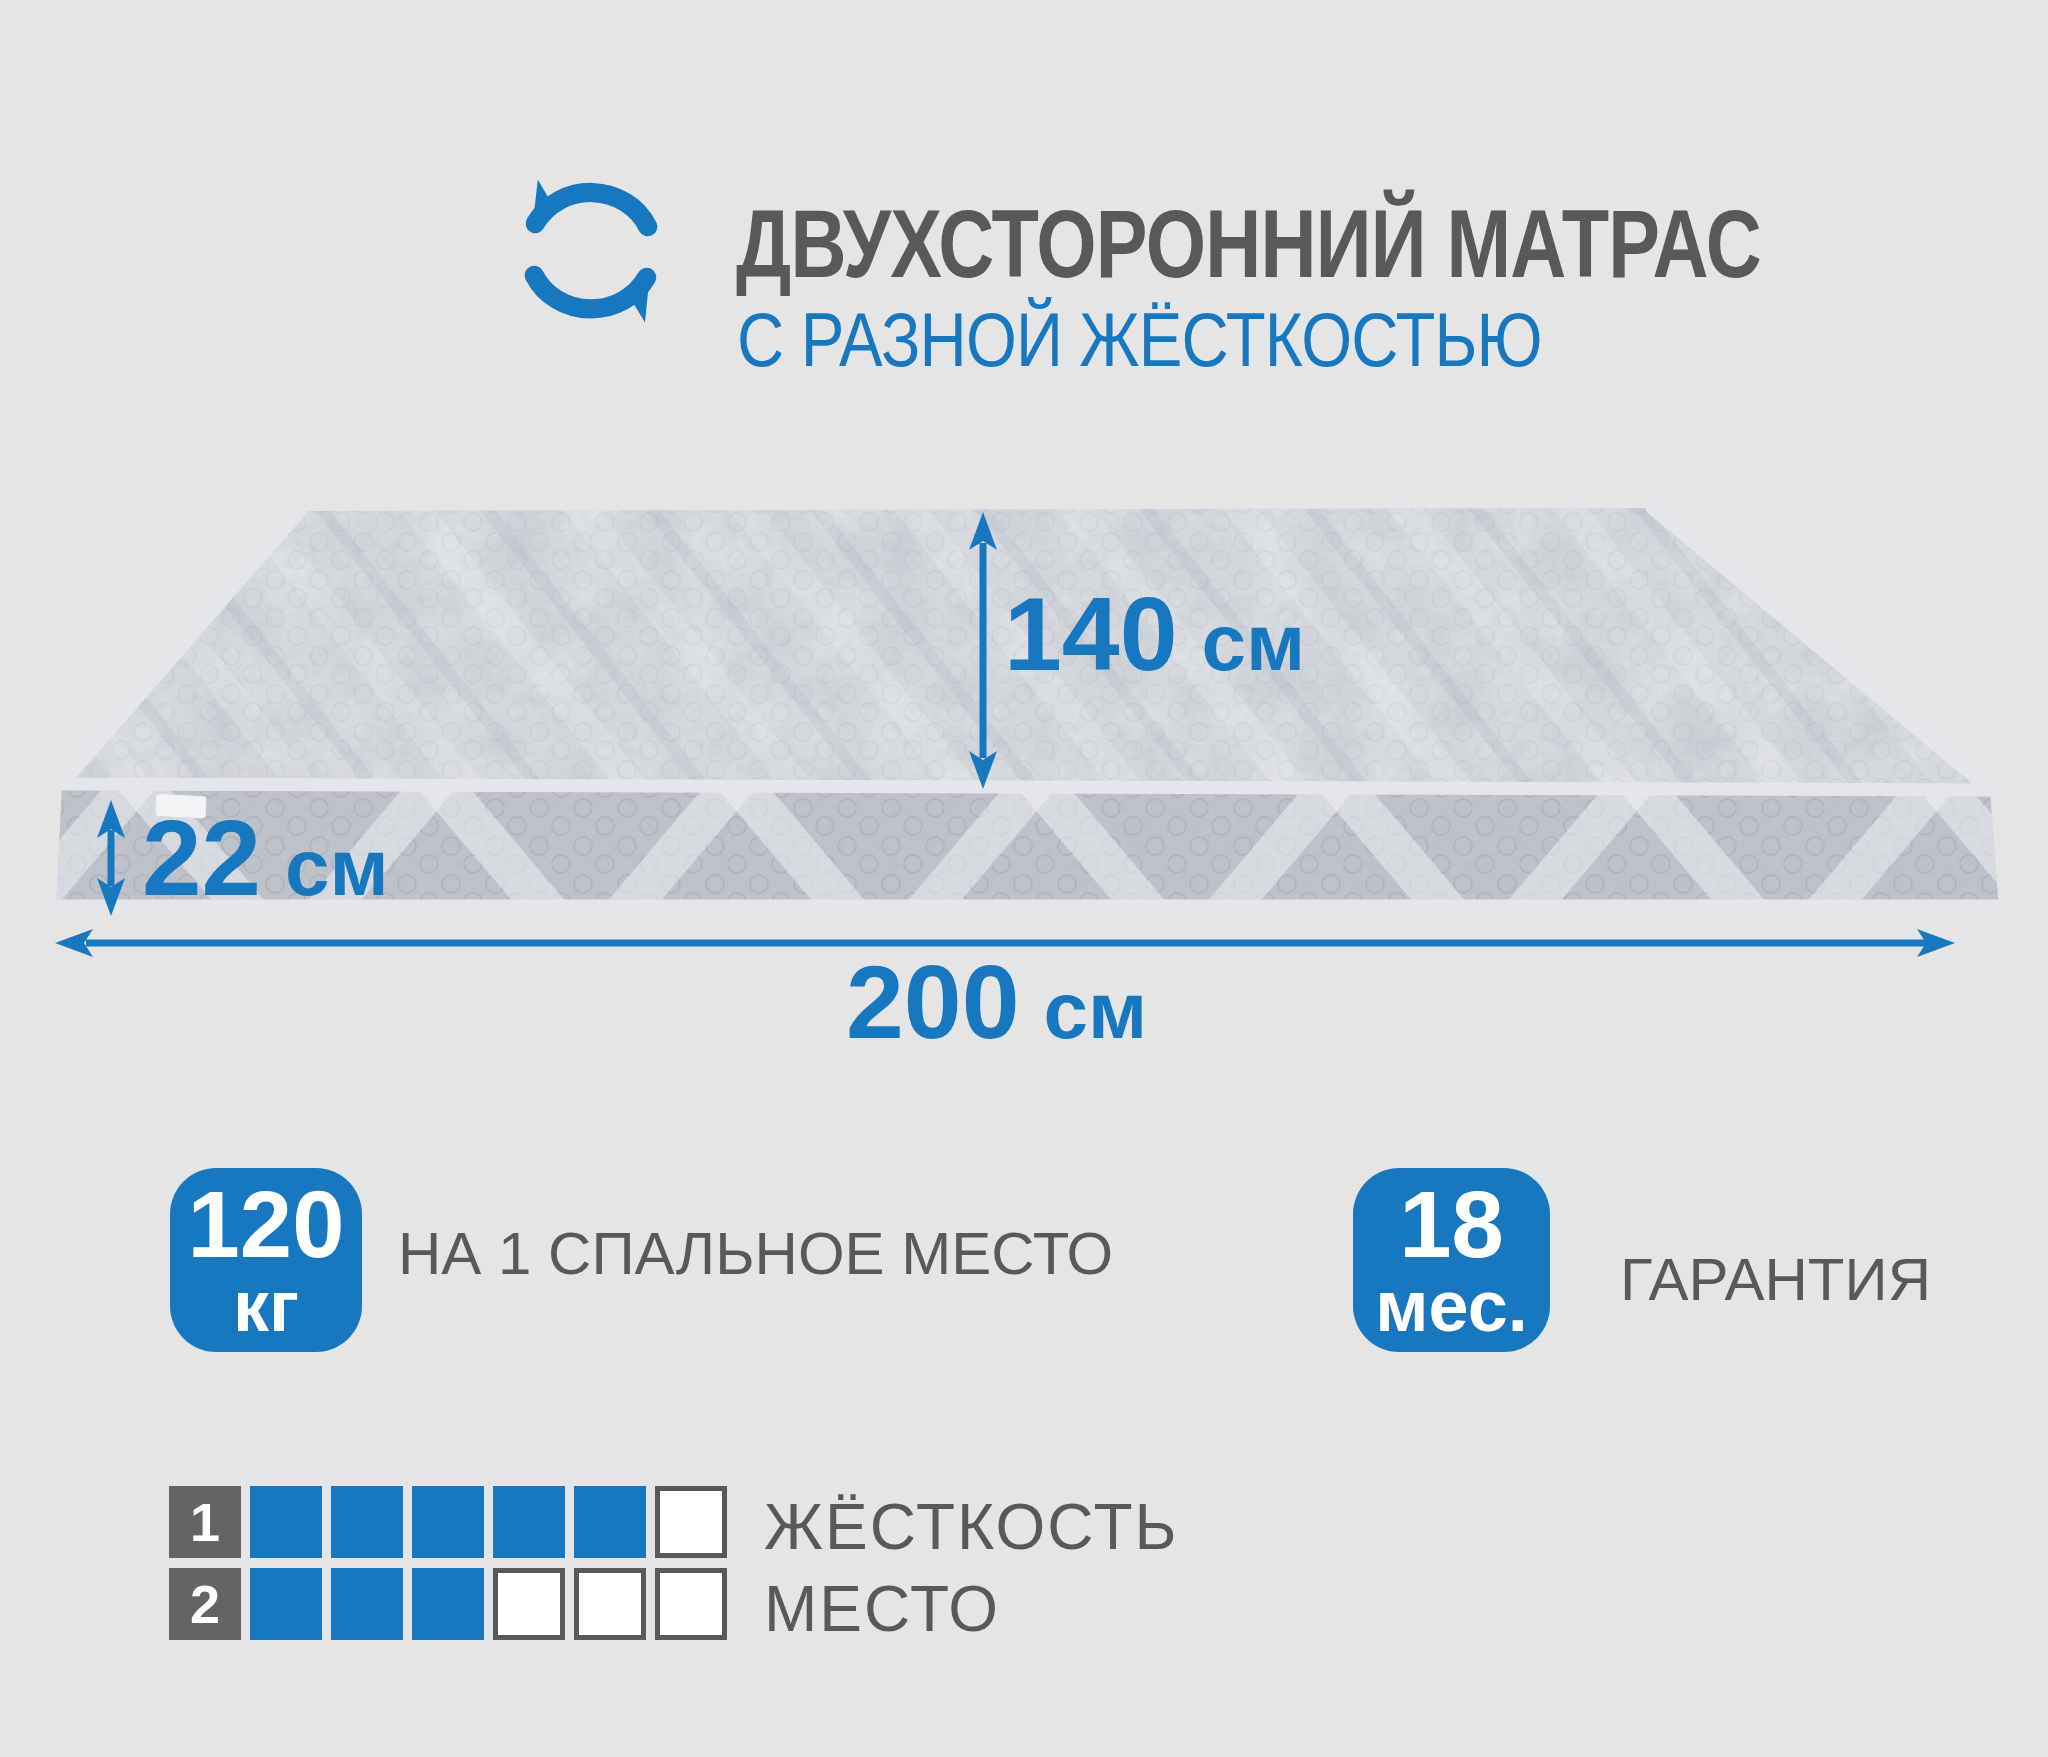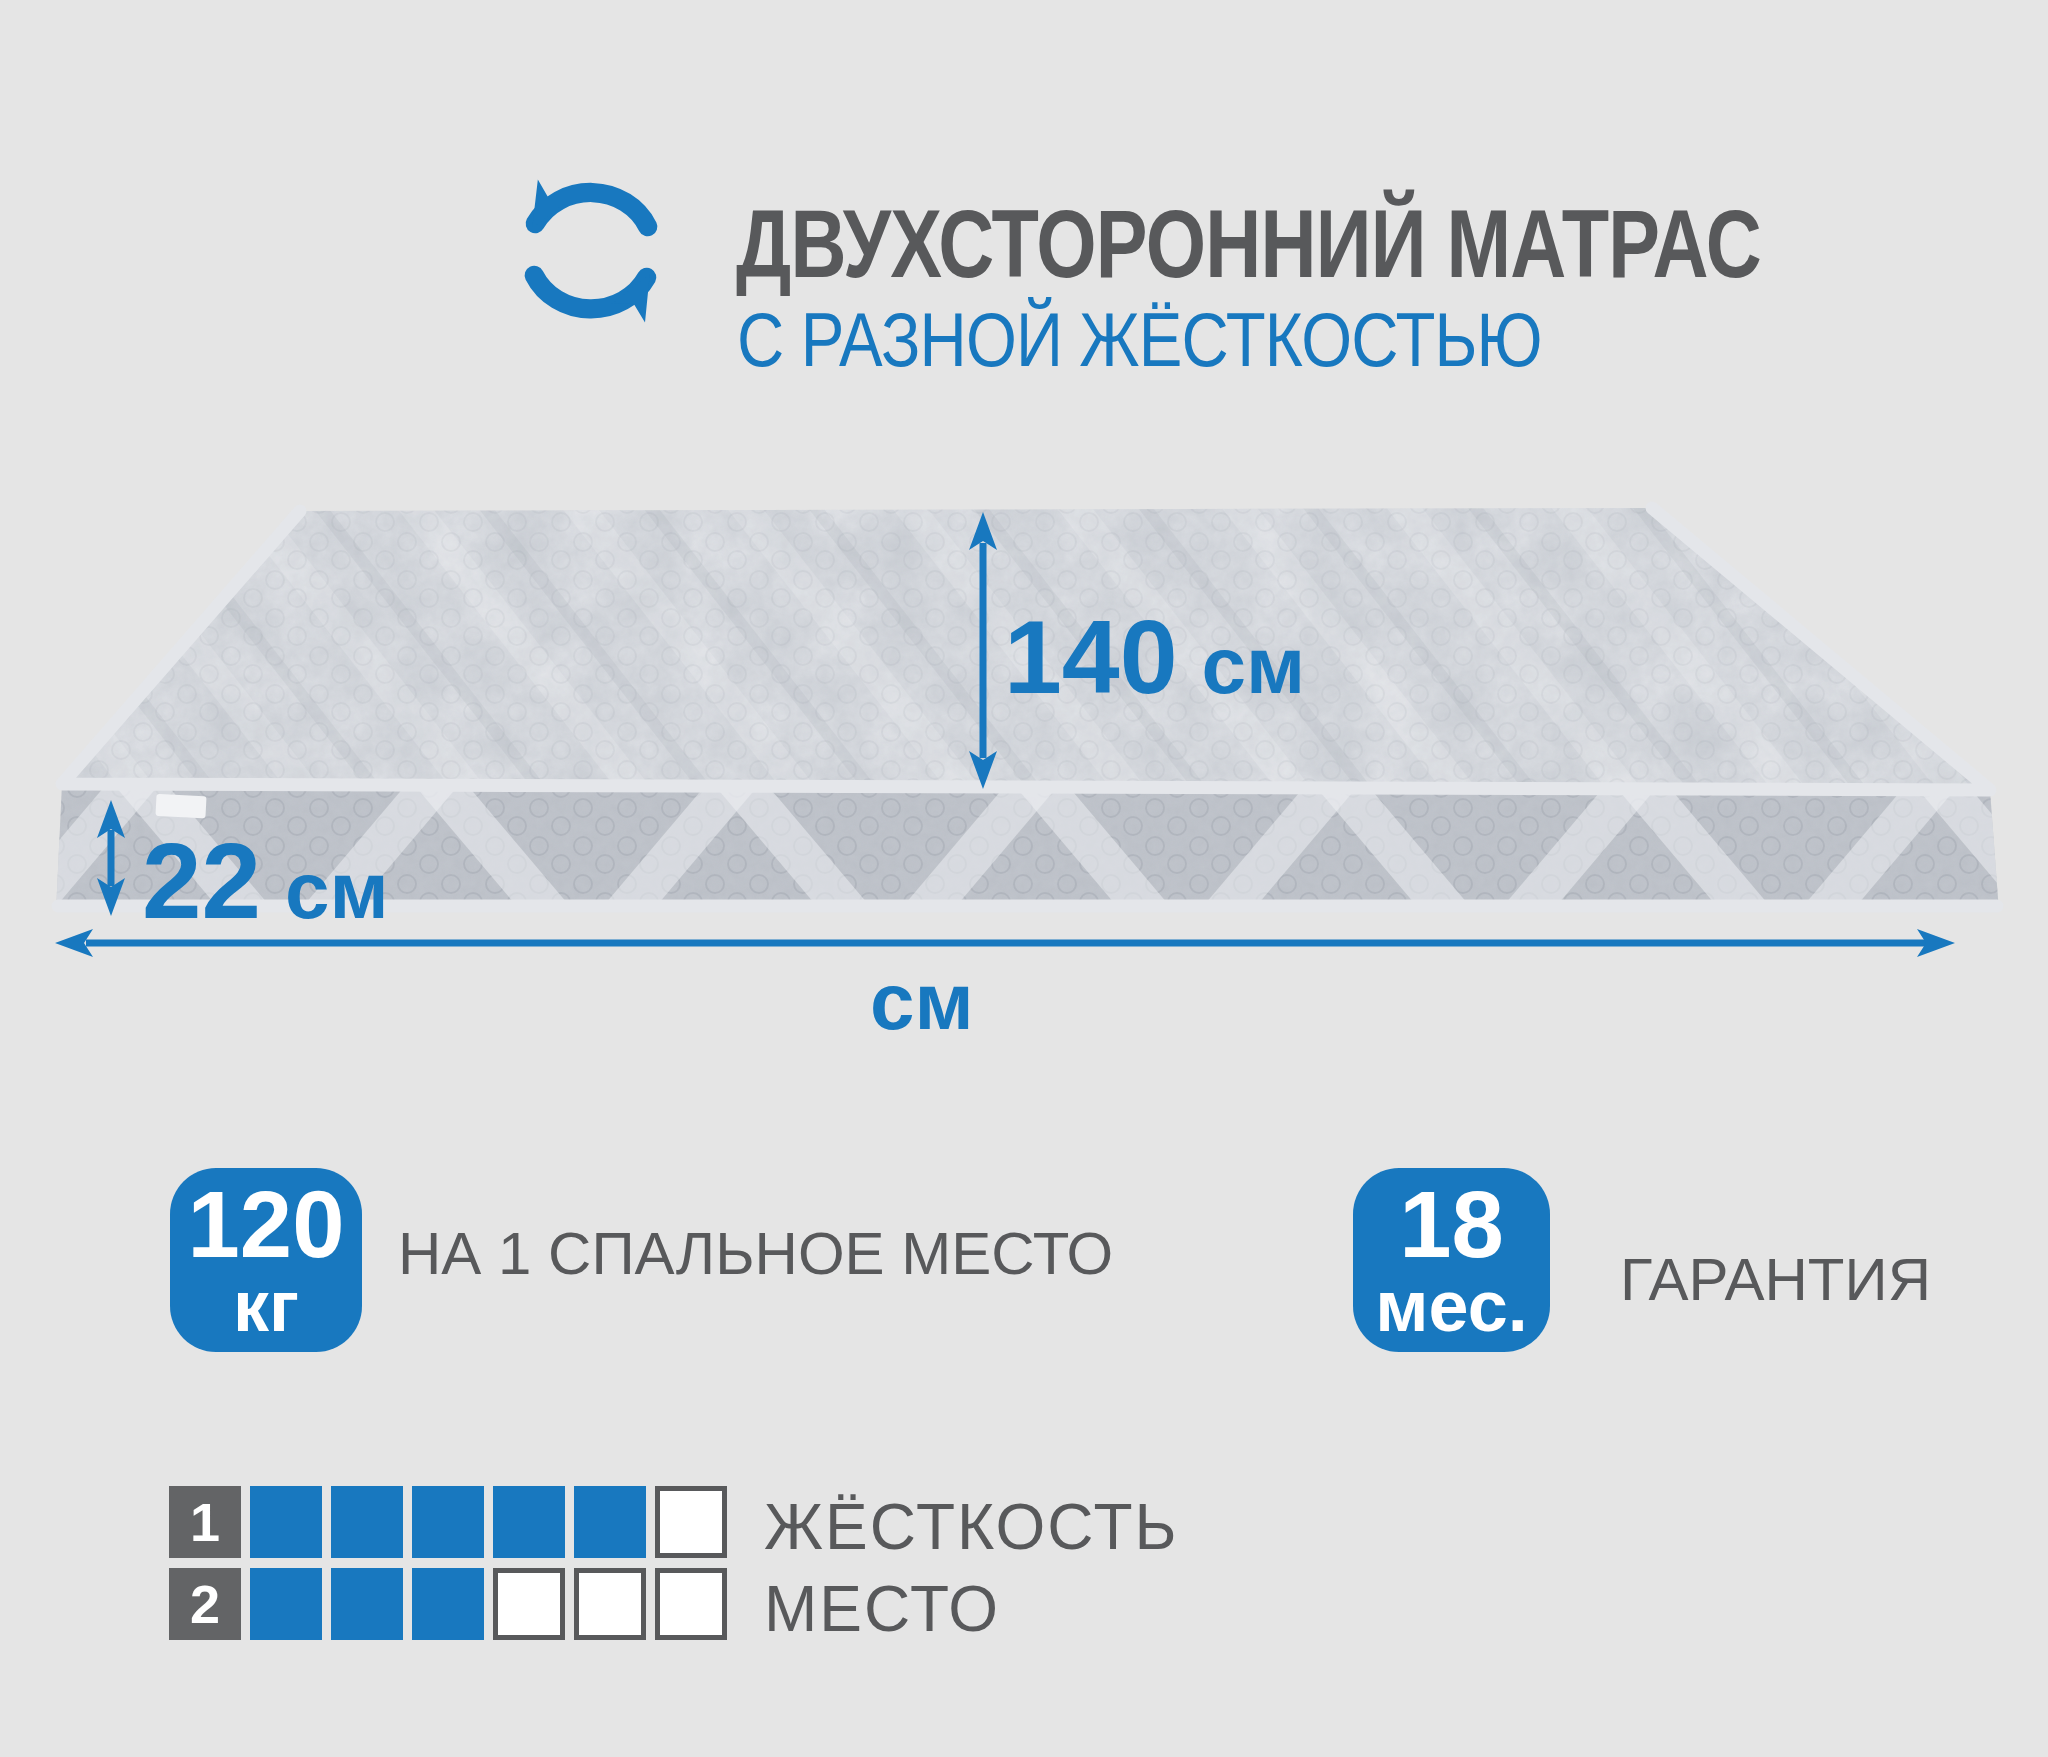--- a/index.html
+++ b/index.html
@@ -21,21 +21,21 @@
   }
   
   .scene{position:absolute;left:0;top:0;width:2048px;height:1757px;}
   .top-face{fill:var(--mattress_top);}
   .side-face{fill:var(--mattress_side);}
   .piping{stroke:var(--piping);stroke-width:13;fill:none;stroke-linecap:round;stroke-linejoin:round;}
   .dim-line{stroke:var(--accent);stroke-width:7;}
   .dim-head{fill:var(--accent);}
   
   .dim-label{position:absolute;display:flex;align-items:baseline;color:var(--accent);font-weight:bold;white-space:nowrap;}
-  .dim-label .val{font-size:104px;line-height:104px;margin-top:23px;}
+  .dim-label .val{font-size:104px;line-height:104px;}
   .dim-label .unit{font-size:80px;line-height:104px;margin-left:24px;}
   .dim-w{left:1004px;top:582px;}
   .dim-h{left:142px;top:806px;}
   .dim-h .val{font-size:107px;}
   .dim-l{left:846px;top:950px;}
   
   .badge{
     position:absolute;top:1168px;height:184px;border-radius:46px;background:var(--accent);
     color:#ffffff;display:flex;flex-direction:column;align-items:center;justify-content:center;
   }
@@ -151,20 +151,21 @@
 
   <div class="dim-label dim-w">
     <span class="val">140</span>
     <span class="unit">см</span>
   </div>
   <div class="dim-label dim-h">
     <span class="val">22</span>
     <span class="unit">см</span>
   </div>
   <div class="dim-label dim-l">
+    <span class="val">200</span>
     <span class="unit">см</span>
   </div>
 
   <div class="badge badge-load">
     <div class="bval">120</div>
     <div class="bunit">кг</div>
   </div>
   <div class="badge-caption cap-load">
     <div>НА 1 СПАЛЬНОЕ МЕСТО</div>
   </div>

